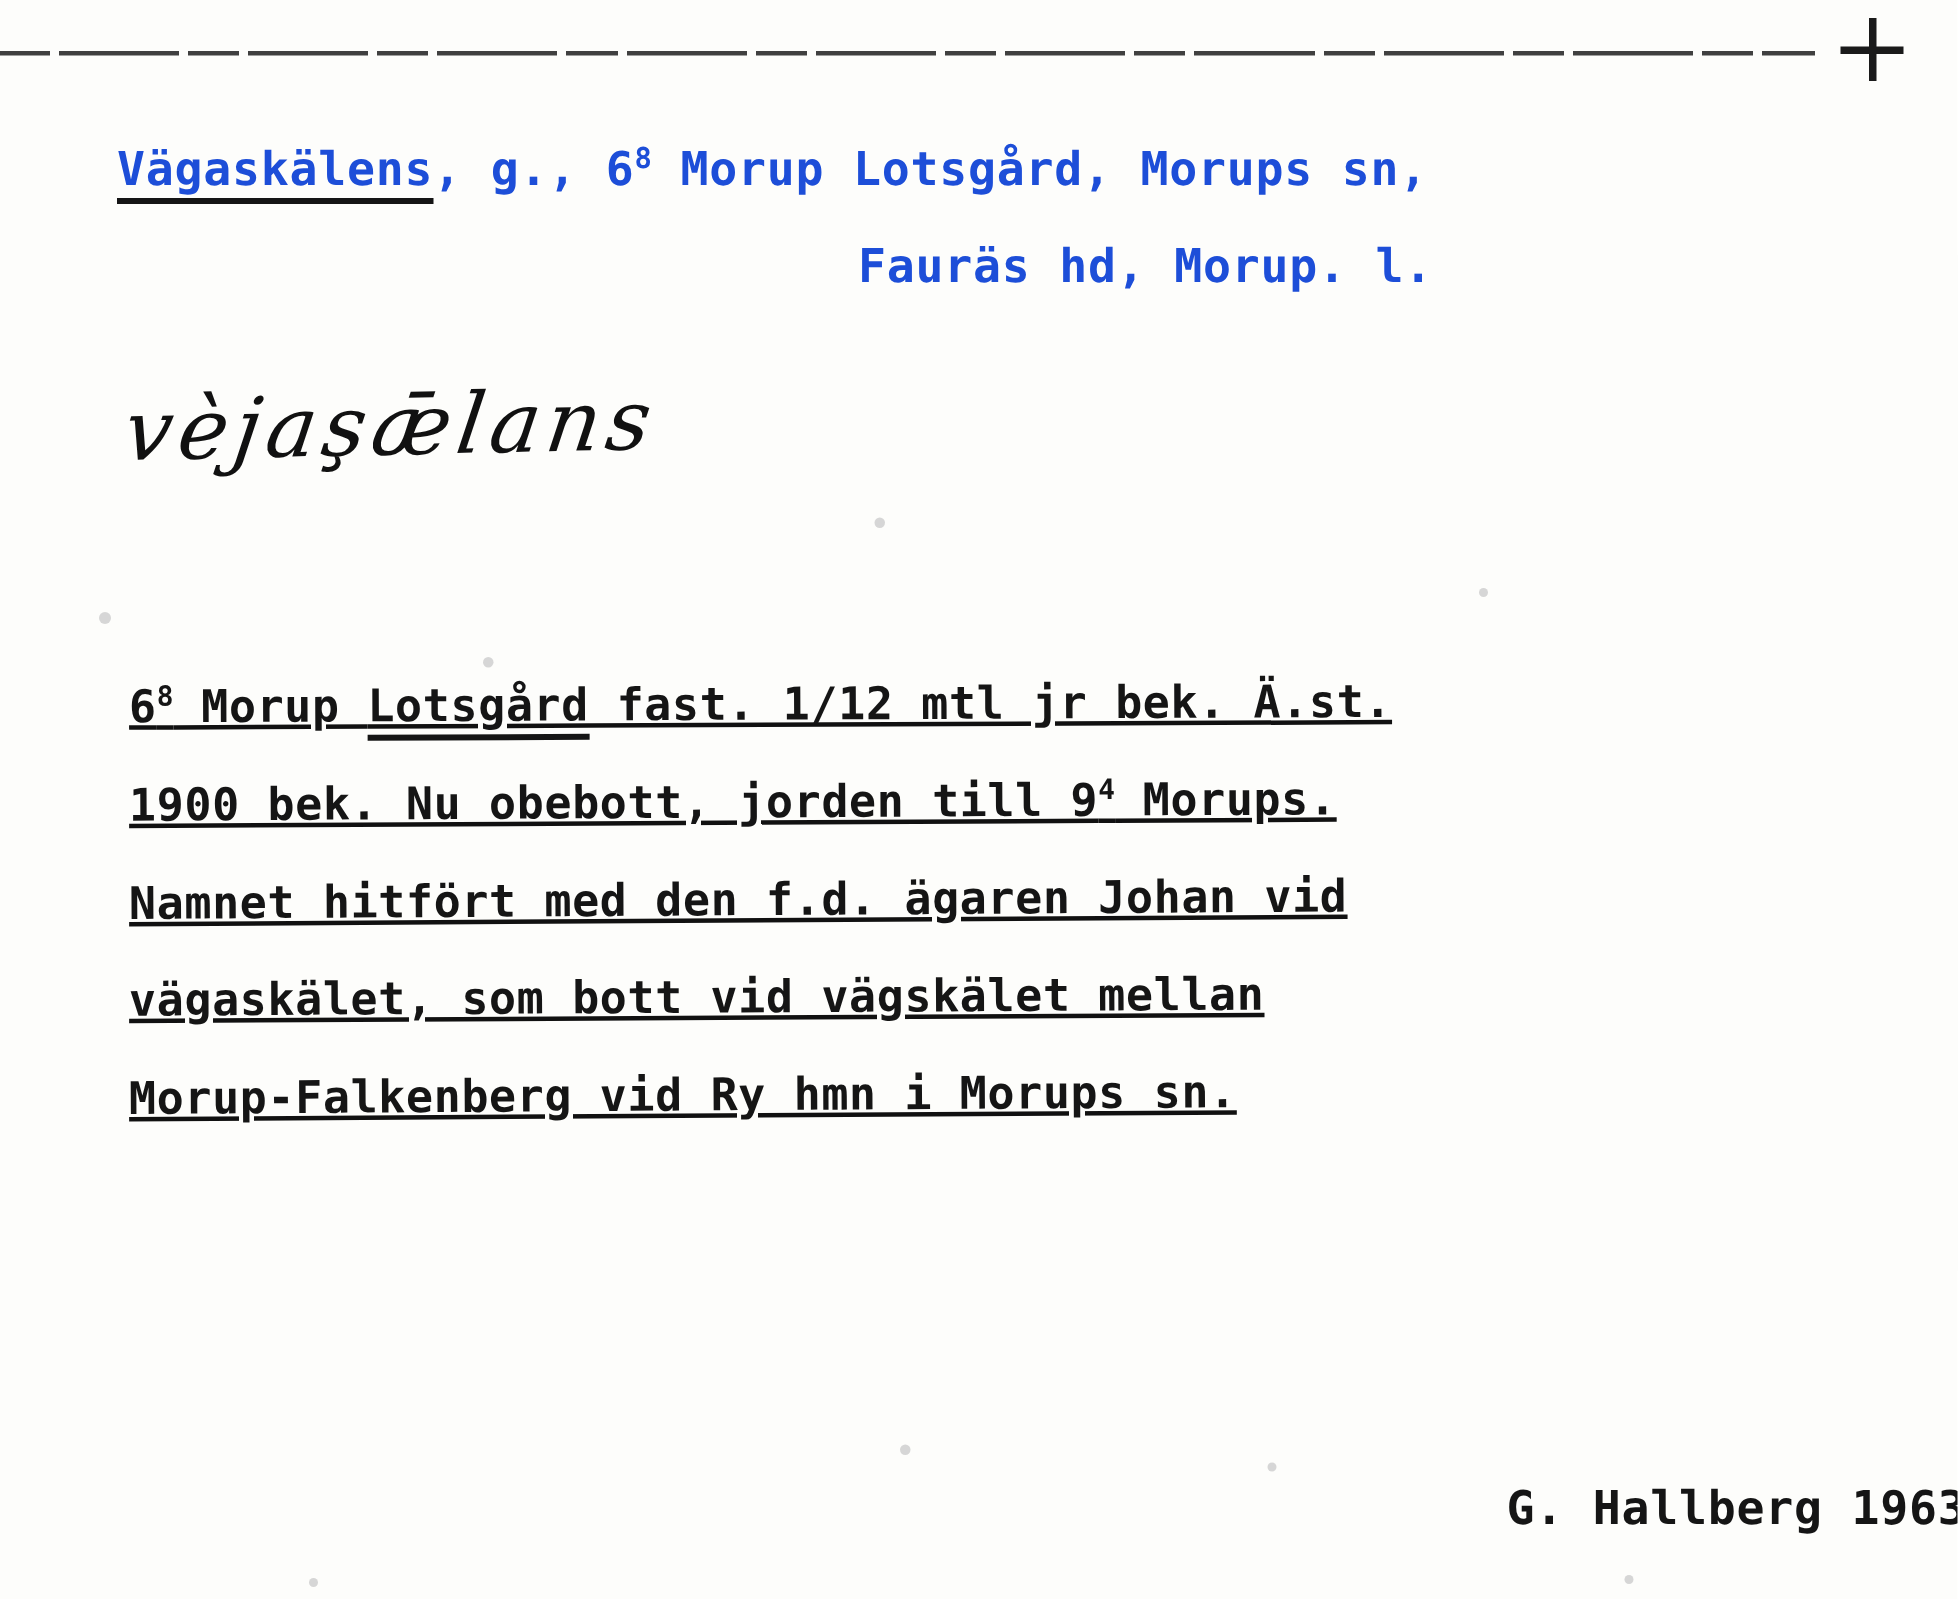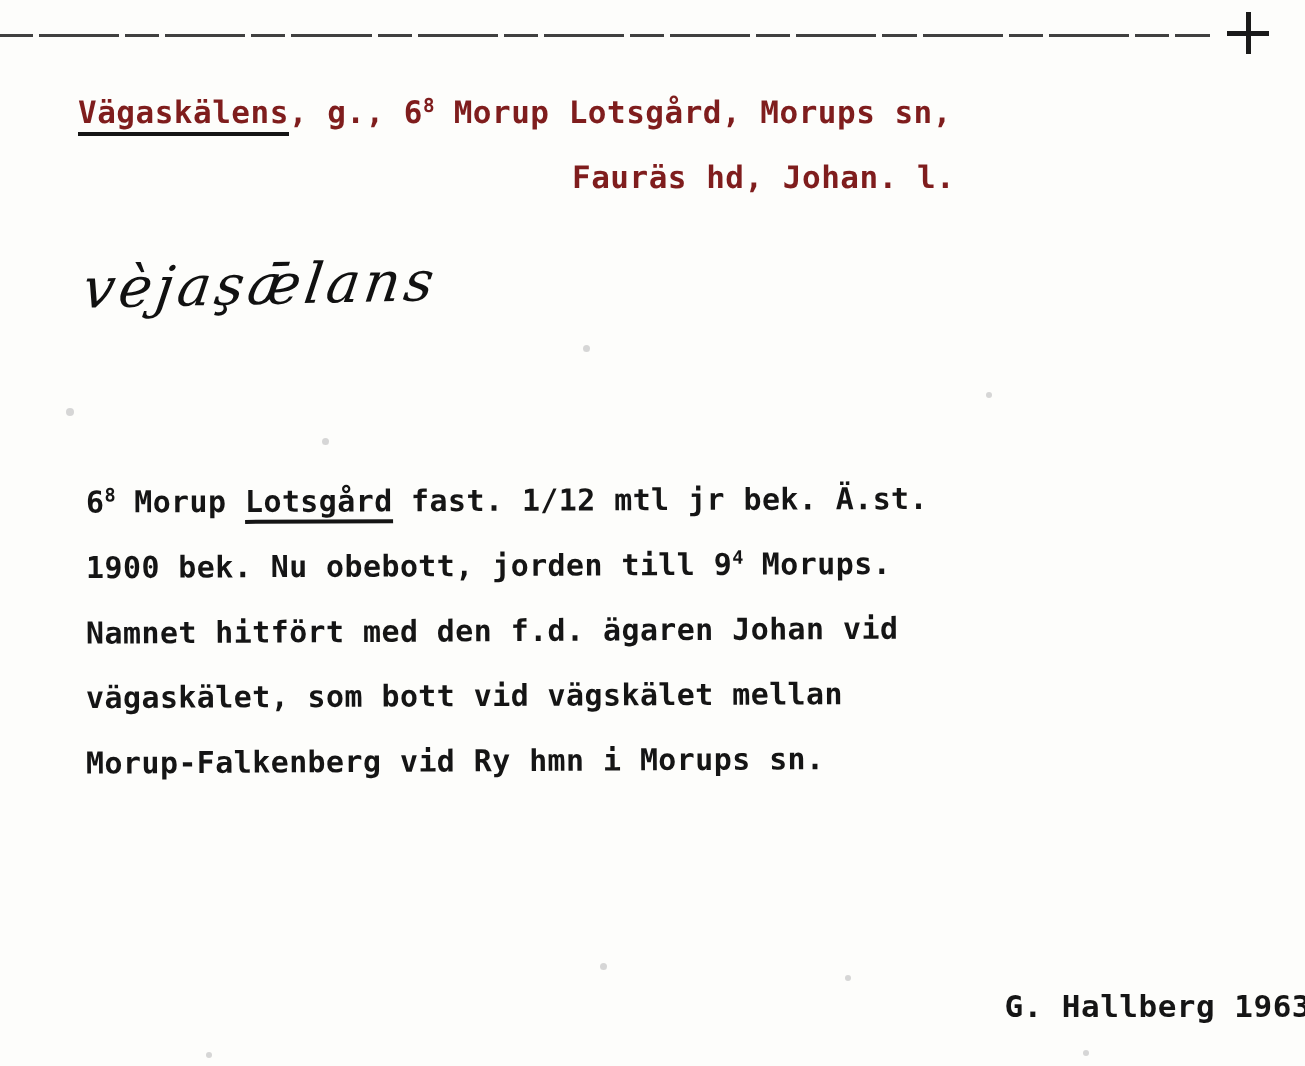--- a/index.html
+++ b/index.html
@@ -59,21 +59,21 @@
     background: #1a1a1a;
   }
   #crossmark::before { left: 0; top: 19px; width: 42px; height: 5px; }
   #crossmark::after  { left: 19px; top: 0; width: 5px; height: 42px; }
 
   
   .tw {
     position: absolute;
     font-family: "DejaVu Sans Mono", monospace;
     font-weight: 700;
-    color: #7f1d1d;
+    color: #1d4ed8;
     letter-spacing: 0.5px;
     white-space: pre;
     text-rendering: geometricPrecision;
     text-align: center;
   }
 
   #headline-1 {
     left: 78px;
     top: 94px;
     font-size: 31px;
@@ -107,22 +107,23 @@
     color: #111;
     letter-spacing: 4px;
     transform: skewX(-9deg) rotate(-1.2deg);
     white-space: pre;
   }
 
   
   #body-block {
     position: absolute;
     left: 86px;
-    top: 482px;
+    top: 452px;
     width: 1180px;
+    text-decoration: underline;
   }
   #body-block .line {
     font-family: "DejaVu Sans Mono", monospace;
     font-weight: 700;
     font-size: 30px;
     color: #151515;
     white-space: pre;
     margin-bottom: 30px;
     letter-spacing: 0.4px;
   }
@@ -157,21 +158,21 @@
   <div class="speck" style="left:66px;top:408px;width:8px;height:8px;"></div>
   <div class="speck" style="left:322px;top:438px;width:7px;height:7px;"></div>
   <div class="speck" style="left:986px;top:392px;width:6px;height:6px;"></div>
   <div class="speck" style="left:600px;top:963px;width:7px;height:7px;"></div>
   <div class="speck" style="left:845px;top:975px;width:6px;height:6px;"></div>
   <div class="speck" style="left:1083px;top:1050px;width:6px;height:6px;"></div>
   <div class="speck" style="left:206px;top:1052px;width:6px;height:6px;"></div>
 
   <div class="tw" id="headline-1"><span class="underline-word">Vägaskälens</span><span>, g., 6</span><span class="sup">8</span><span> Morup Lotsgård, Morups sn,</span></div>
 
-  <div class="tw" id="headline-2">Fauräs hd, Johan. l.</div>
+  <div class="tw" id="headline-2">Fauräs hd, Morup. l.</div>
 
   <div id="handwritten">vèjaşǣlans</div>
 
   <div id="body-block">
     <div class="line"><span>6</span><span class="sup">8</span><span> Morup </span><span class="underline-word">Lotsgård</span><span> fast. 1/12 mtl jr bek. Ä.st.</span></div>
 
     <div class="line"><span>1900 bek. Nu obebott, jorden till 9</span><span class="sup">4</span><span> Morups.</span></div>
 
     <div class="line">Namnet hitfört med den f.d. ägaren Johan vid</div>
     <div class="line">vägaskälet, som bott vid vägskälet mellan</div>

